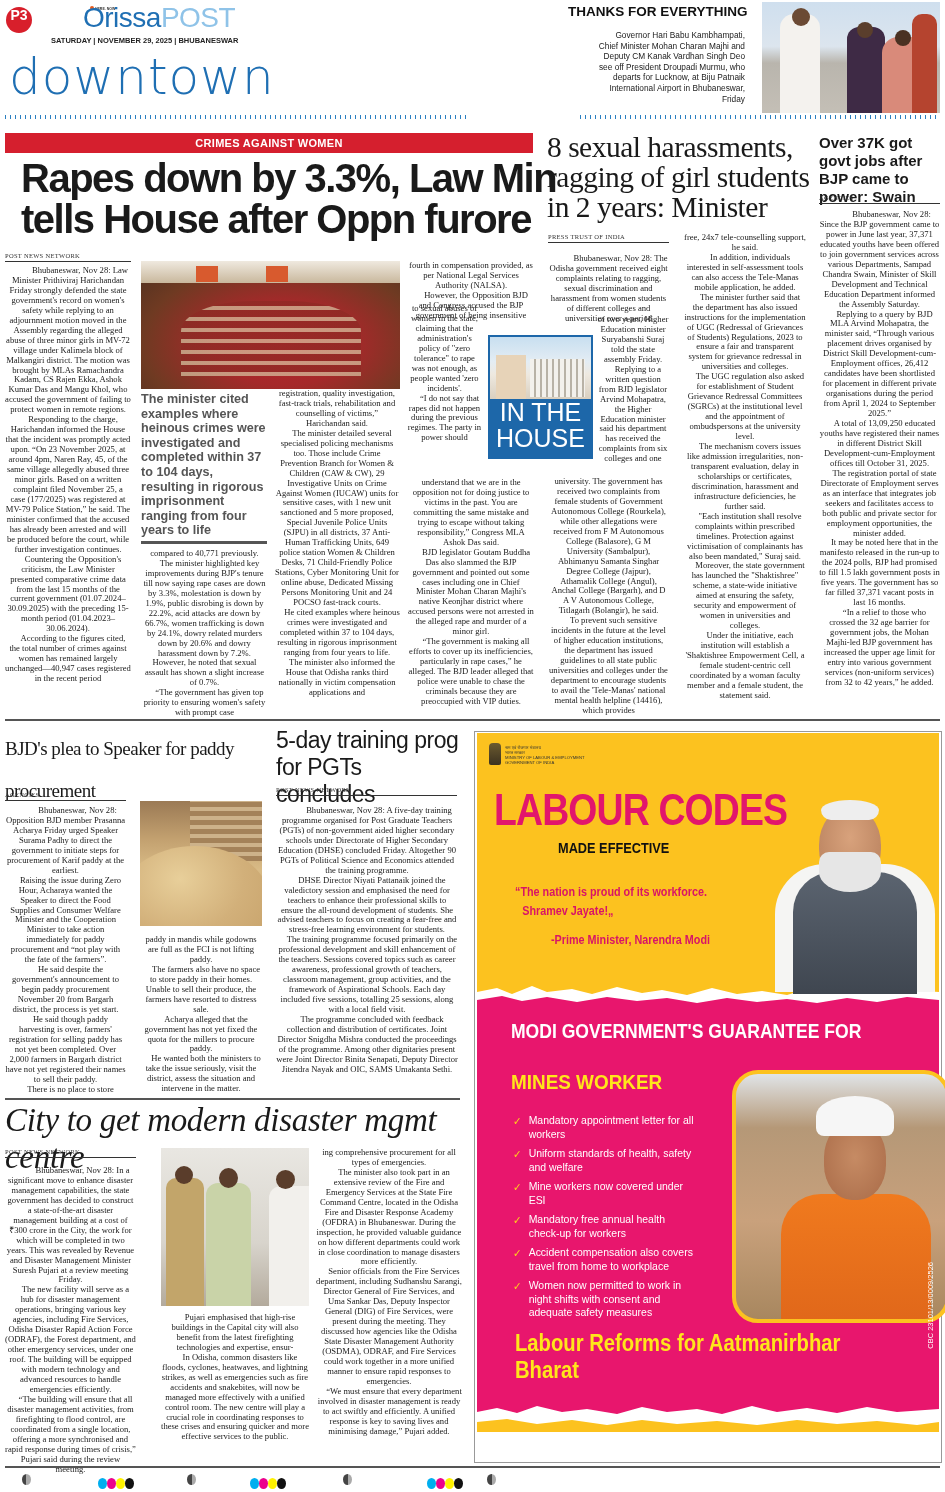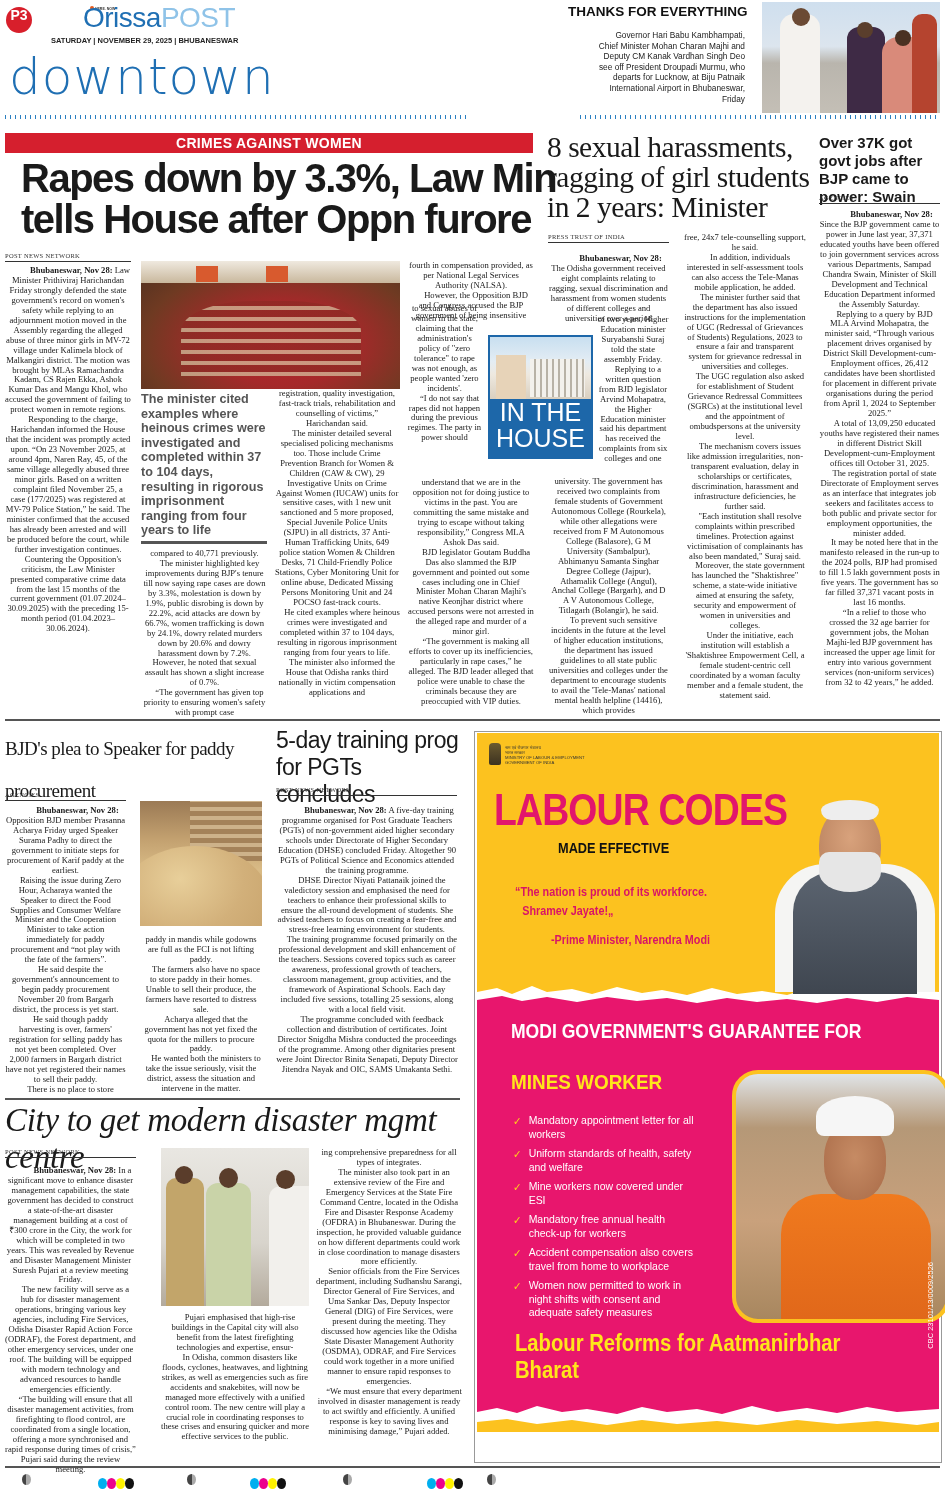--- a/index.html
+++ b/index.html
@@ -1,36 +1,36 @@
 <!DOCTYPE html>
 <html><head>
 <meta charset="utf-8">
 <style>
   html,body{margin:0;padding:0;background:#fff;}
   body{width:945px;height:1492px;position:relative;overflow:hidden;font-family:"DejaVu Serif",serif;color:#1a1a1a;}
   .abs{position:absolute;}
   .body-text{font-family:"Liberation Serif",serif;font-size:8.6px;line-height:9.95px;text-align:justify;hyphens:auto;}
   .body-text p{margin:0;text-indent:10px;text-align:center;}
   .body-text p.first{text-indent:0;}
-  .dateline{font-weight:bold;padding-left:24px;}
+  .dateline{font-weight:normal;padding-left:24px;}
   .byline{font-family:"Liberation Serif",serif;font-size:6.5px;letter-spacing:.3px;color:#333;border-bottom:1.5px solid #333;padding-bottom:2px;text-transform:uppercase;}
   .dotted{height:4px;background:repeating-linear-gradient(90deg,#2a7fc0 0 1.3px,transparent 1.3px 5px);}
   .rule{background:#555;}
   .photo{overflow:hidden;}
   
   .p3{width:26px;height:26px;border-radius:50%;background:#d81f2b;color:#fff;font-family:"Liberation Sans",sans-serif;font-weight:bold;font-size:14px;display:flex;align-items:flex-start;justify-content:center;}
   .brand{font-family:"Liberation Sans",sans-serif;font-weight:normal;font-size:28px;letter-spacing:-.5px;margin-left:33px;}
   .brand .orissa{color:#1f6fb3;}
   .brand .post{color:#8fc3e8;}
   .hereNow{font-family:"Liberation Sans",sans-serif;font-size:3.5px;font-weight:bold;color:#333;}
   .dateRow{font-family:"Liberation Sans",sans-serif;font-size:7.5px;font-weight:bold;color:#222;}
   .downtown{font-family:"DejaVu Sans",sans-serif;font-weight:200;font-size:50px;color:#1f6fb3;letter-spacing:1px;-webkit-text-stroke:0;}
   .thanksHead{font-family:"Liberation Sans",sans-serif;font-weight:bold;font-size:13.5px;color:#111;}
   .caption{font-family:"Liberation Sans",sans-serif;font-size:8.3px;line-height:10.6px;text-align:right;color:#222;}
-  .kicker{background:#d51f2e;color:#fff;font-family:"Liberation Sans",sans-serif;font-weight:bold;font-size:14px;text-align:center;letter-spacing:.3px;}
+  .kicker{background:#d51f2e;color:#fff;font-family:"Liberation Sans",sans-serif;font-weight:bold;font-size:11px;text-align:center;letter-spacing:.3px;}
   .headline-bold{font-family:"Liberation Sans",sans-serif;font-weight:bold;font-size:40px;line-height:41px;letter-spacing:-1.5px;transform-origin:left top;}
   .headline-serif{font-family:"Liberation Serif",serif;font-size:29.5px;line-height:30px;letter-spacing:-.5px;}
   .headline-sans{font-family:"Liberation Sans",sans-serif;font-weight:bold;font-size:15px;line-height:18px;}
   .headline-sans2{font-family:"Liberation Sans",sans-serif;font-size:23px;line-height:27px;letter-spacing:-.5px;}
   .pullquote{font-family:"Liberation Sans",sans-serif;font-weight:bold;font-size:12.6px;line-height:14.6px;color:#555;}
   .houseBox{border:2px solid #1d67a9;background:#1d67a9;}
   .houseBox .txt{color:#fff;font-family:"Liberation Sans",sans-serif;font-size:25px;line-height:26px;text-align:center;}
   .italicHead{font-family:"Liberation Serif",serif;font-style:italic;font-size:33px;letter-spacing:-.3px;}
   
   .ad{border:1.5px solid #999;}
@@ -78,20 +78,21 @@
 <div class="abs headline-bold" style="left:21px;top:158px;width:560px;">
   <div>Rapes down by 3.3%, Law Min</div>
   <div>tells House after Oppn furore</div>
 </div>
 <div class="abs byline" style="left:5px;top:252px;width:126px;">POST NEWS NETWORK</div>
 
 <div class="abs body-text" style="left:5px;top:266px;width:126px;">
   <p class="first"><span class="dateline">Bhubaneswar, Nov 28:</span> <span>Law Minister Prithiviraj Harichandan Friday strongly defended the state government's record on women's safety while replying to an adjournment motion moved in the Assembly regarding the alleged abuse of three minor girls in MV-72 village under Kalimela block of Malkangiri district. The motion was brought by MLAs Ramachandra Kadam, CS Rajen Ekka, Ashok Kumar Das and Mangu Khol, who accused the government of failing to protect women in remote regions.</span></p>
   <p>Responding to the charge, Harichandan informed the House that the incident was promptly acted upon. “On 23 November 2025, at around 4pm, Naren Ray, 45, of the same village allegedly abused three minor girls. Based on a written complaint filed November 25, a case (177/2025) was registered at MV-79 Police Station,” he said. The minister confirmed that the accused has already been arrested and will be produced before the court, while further investigation continues.</p>
   <p>Countering the Opposition's criticism, the Law Minister presented comparative crime data from the last 15 months of the current government (01.07.2024–30.09.2025) with the preceding 15-month period (01.04.2023–30.06.2024).</p>
+  <p>According to the figures cited, the total number of crimes against women has remained largely unchanged—40,947 cases registered in the recent period</p>
 </div>
 
 <div class="abs photo" style="left:141px;top:261px;width:259px;height:128px;background:radial-gradient(ellipse at 55% 65%,#b7262c 0%,#a5292a 35%,#6f3a22 70%,#4b3020 100%);">
   <div class="abs" style="left:0;top:0;width:259px;height:22px;background:linear-gradient(#efe9df,#c9b89d);"></div>
   <div class="abs" style="left:55px;top:5px;width:22px;height:16px;background:#d85a2e;"></div>
   <div class="abs" style="left:125px;top:5px;width:22px;height:16px;background:#d85a2e;"></div>
   <div class="abs" style="left:40px;top:40px;width:180px;height:75px;background:repeating-linear-gradient(0deg,#d9c7a4 0 4px,#8d2a24 4px 11px);opacity:.7;border-radius:40% 40% 0 0;"></div>
 </div>
 <div class="abs pullquote" style="left:141px;top:392px;width:127px;">The minister cited examples where heinous crimes were investigated and completed within 37 to 104 days, resulting in rigorous imprisonment ranging from four years to life</div>
 <div class="abs rule" style="left:141px;top:541px;width:126px;height:3px;"></div>
@@ -215,21 +216,21 @@
   <div class="abs" style="left:45px;top:35px;width:45px;height:123px;background:#c9d3a8;border-radius:12px 12px 0 0;"></div>
   <div class="abs" style="left:58px;top:20px;width:19px;height:20px;background:#5a3d2b;border-radius:50%;"></div>
   <div class="abs" style="left:108px;top:38px;width:40px;height:120px;background:#f2f0ec;border-radius:12px 0 0 0;"></div>
   <div class="abs" style="left:115px;top:22px;width:19px;height:19px;background:#5a3d2b;border-radius:50%;"></div>
 </div>
 <div class="abs body-text" style="left:161px;top:1313px;width:148px;">
   <p>Pujari emphasised that high-rise buildings in the Capital city will also benefit from the latest firefighting technologies and expertise, ensur-</p>
   <p>In Odisha, common disasters like floods, cyclones, heatwaves, and lightning strikes, as well as emergencies such as fire accidents and snakebites, will now be managed more effectively with a unified control room. The new centre will play a crucial role in coordinating responses to these crises and ensuring quicker and more effective services to the public.</p>
 </div>
 <div class="abs body-text" style="left:316px;top:1148px;width:146px;">
-  <p class="first">ing comprehensive preparedness for all types of integrates.</p>
+  <p class="first">ing comprehensive procurement for all types of emergencies.</p>
   <p>The minister also took part in an extensive review of the Fire and Emergency Services at the State Fire Command Centre, located in the Odisha Fire and Disaster Response Academy (OFDRA) in Bhubaneswar. During the inspection, he provided valuable guidance on how different departments could work in close coordination to manage disasters more efficiently.</p>
   <p>Senior officials from the Fire Services department, including Sudhanshu Sarangi, Director General of Fire Services, and Uma Sankar Das, Deputy Inspector General (DIG) of Fire Services, were present during the meeting. They discussed how agencies like the Odisha State Disaster Management Authority (OSDMA), ODRAF, and Fire Services could work together in a more unified manner to ensure rapid responses to emergencies.</p>
   <p>“We must ensure that every department involved in disaster management is ready to act swiftly and efficiently. A unified response is key to saving lives and minimising damage,” Pujari added.</p>
 </div>
 
 <div class="abs ad" style="left:474px;top:731px;width:466px;height:730px;background:#fff;">
   <div class="abs adTop" style="left:2px;top:1px;width:462px;height:270px;"></div>
   <div class="abs adBottom" style="left:2px;top:266px;width:462px;height:433px;"></div>
   <svg class="abs" style="left:2px;top:250px;" width="462" height="24" viewBox="0 0 462 24">
     <path d="M0 10 L20 6 L35 12 L55 4 L70 10 L95 7 L115 12 L140 5 L165 11 L185 8 L210 13 L235 6 L260 12 L285 9 L310 13 L330 7 L355 12 L380 5 L405 11 L430 8 L462 10 L462 24 L0 24 Z" fill="#fff"></path>

